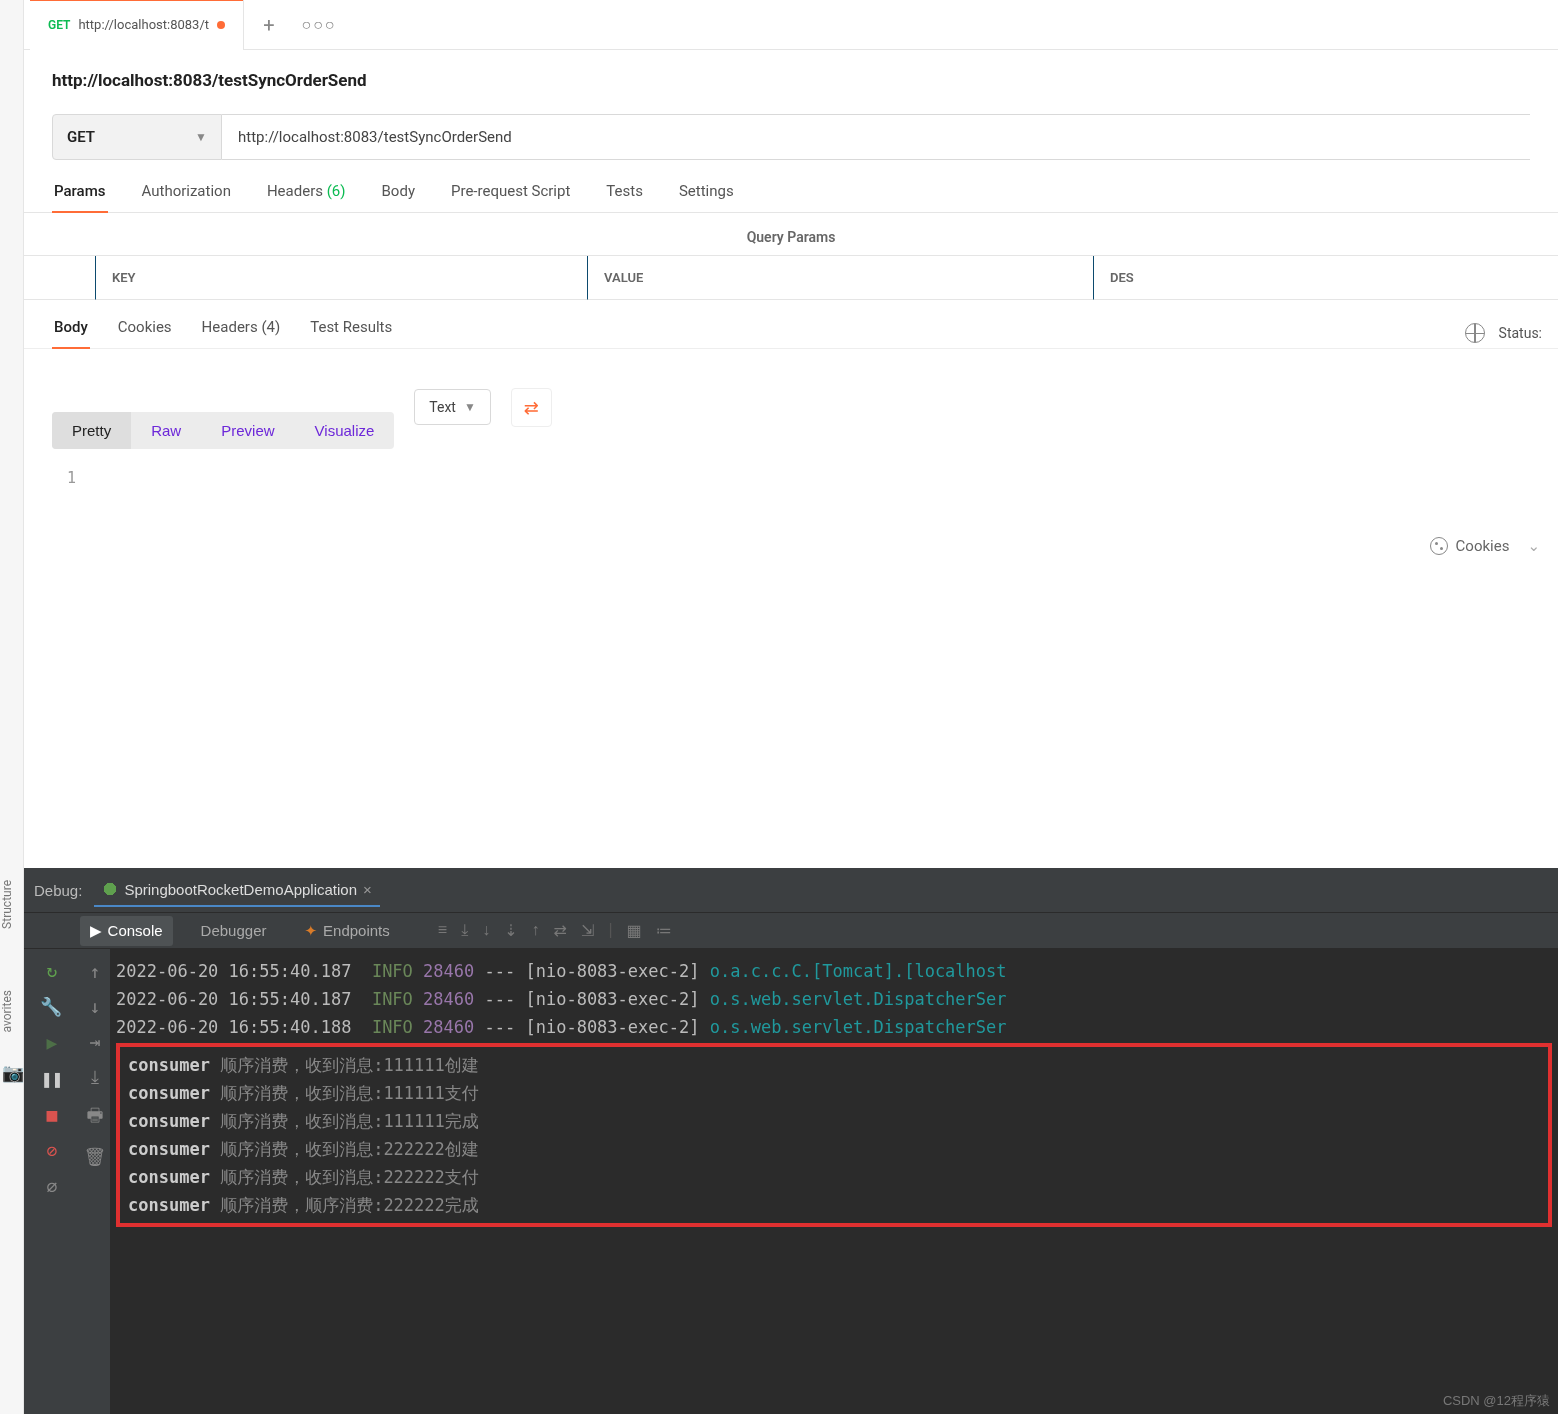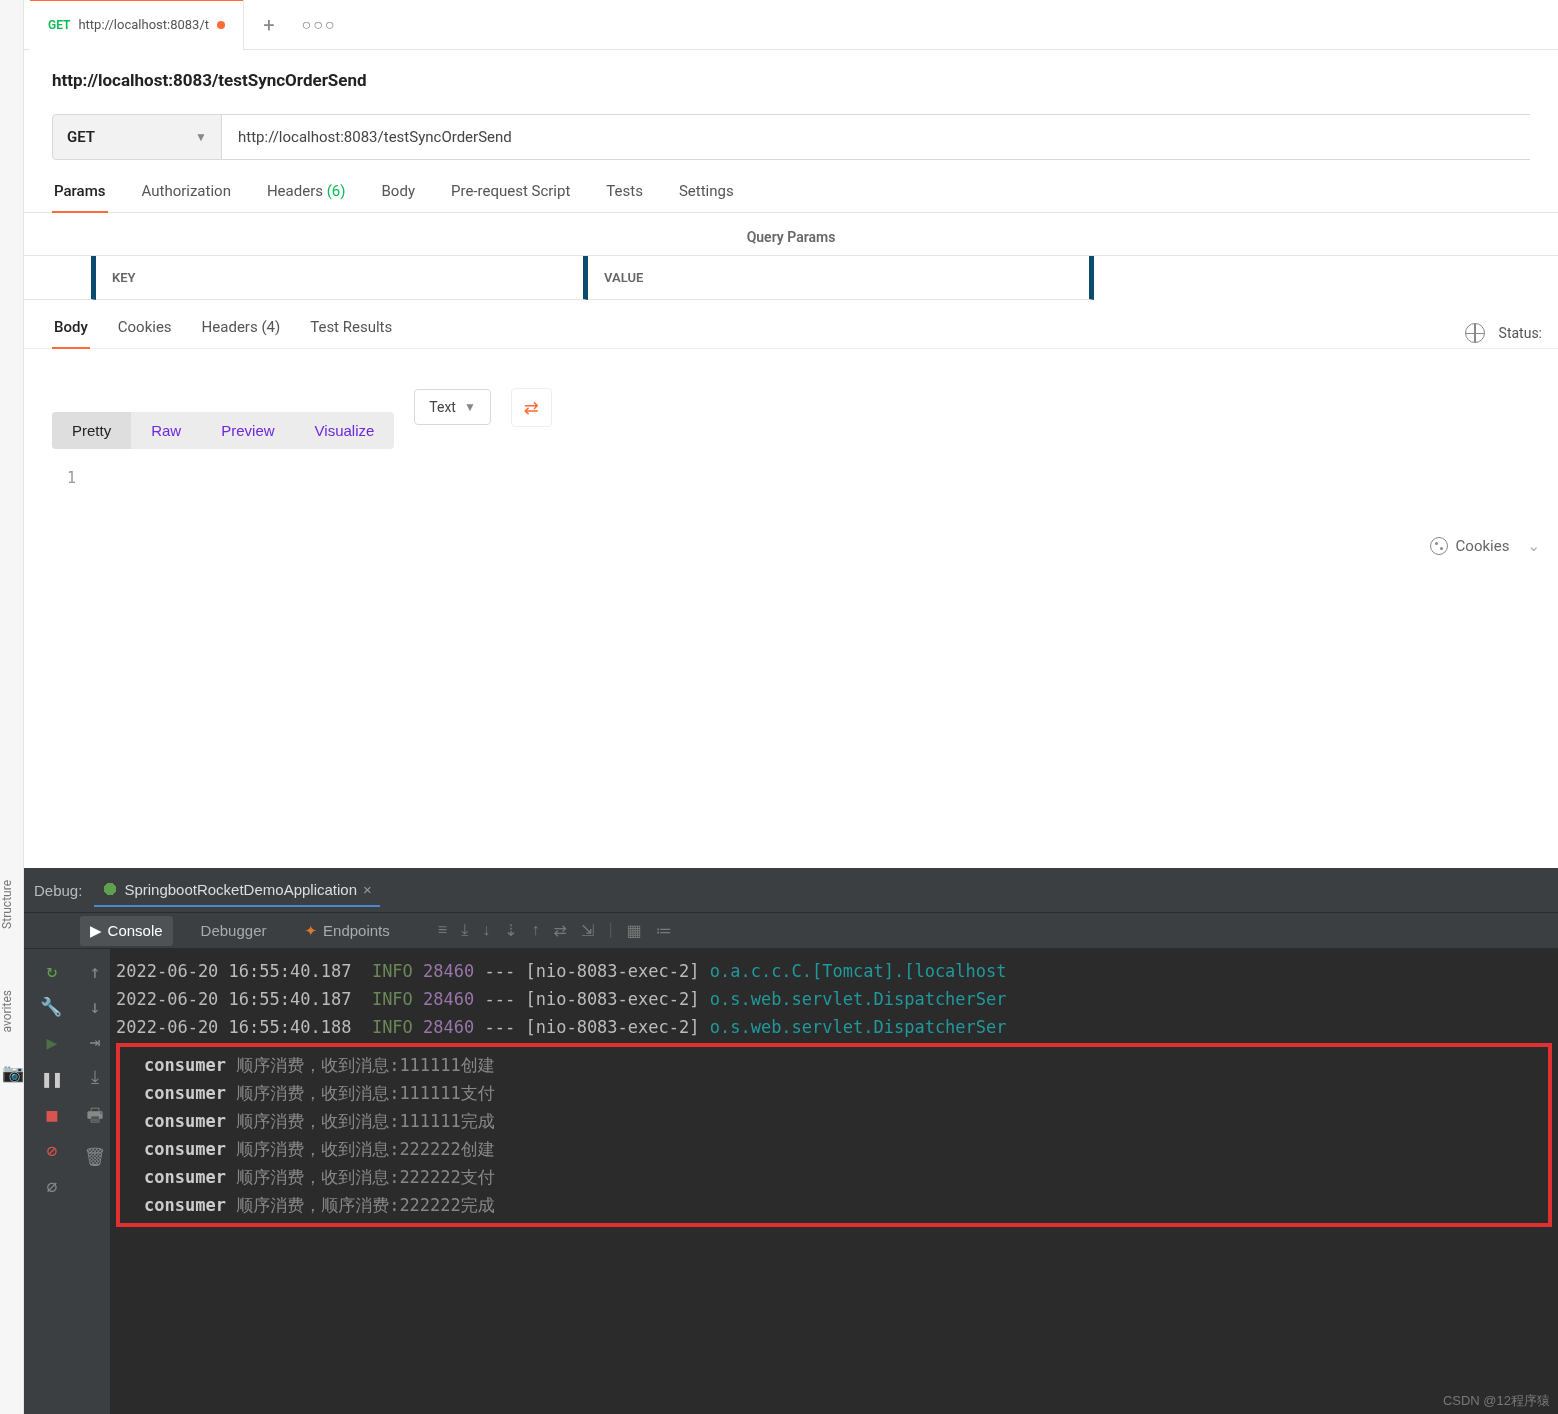--- a/index.html
+++ b/index.html
@@ -25,21 +25,21 @@
   .url-input { flex: 1; height: 46px; border: 1px solid #d9d9d9; border-left: none; border-right: none; border-radius: 0; padding: 0 16px; font-size: 15px; color: #444; display: flex; align-items: center; }
   
   .req-tabs { display: flex; gap: 32px; padding: 22px 28px 0; border-bottom: 1px solid #e5e5e5; }
   .rtab { padding: 0 2px 12px; color: #555; font-size: 15px; cursor: pointer; position: relative; }
   .rtab.active { color: #222; font-weight: 500; }
   .rtab.active::after { content: ""; position: absolute; left: 0; right: 0; bottom: -1px; height: 2px; background: #ff6c37; }
   .rtab .count { color: #0cbb52; }
   .subtitle { padding: 16px 28px 10px; font-weight: 600; color: #666; font-size: 14px; text-align: center; }
   
   .ptable { border-top: 1px solid #e5e5e5; display: flex; }
-  .pcell { padding: 14px 16px; color: #666; font-size: 13px; font-weight: 600; border-bottom: 1px solid #e5e5e5; border-right: 5px solid #0c4a6e; }
+  .pcell { padding: 14px 16px; color: #666; font-size: 13px; font-weight: 600; border-bottom: 1px solid #e5e5e5; border-right: 1px solid #0c4a6e; }
   .pcell.chk { width: 72px; }
   .pcell.key { width: 492px; }
   .pcell.val { width: 506px; }
   .pcell.des { flex: 1; border-right: none; }
   
   .res-tabs { display: flex; align-items: center; gap: 26px; padding: 18px 28px 0; border-bottom: 1px solid #eee; position: relative; }
   .restab { padding: 0 2px 12px; color: #555; font-size: 15px; cursor: pointer; position: relative; }
   .restab.active { color: #222; font-weight: 500; }
   .restab.active::after { content: ""; position: absolute; left: 0; right: 0; bottom: -1px; height: 2px; background: #ff6c37; }
   .res-right { position: absolute; right: 16px; display: flex; align-items: center; gap: 14px; color: #555; font-size: 14px; }
@@ -82,21 +82,21 @@
   .whitei { color: #ccc; }
   .ide-sub { width: 30px; display: flex; flex-direction: column; align-items: center; gap: 14px; padding-top: 12px; color: #888; font-size: 18px; }
   .log { flex: 1; padding: 8px 6px; background: #2b2b2b; overflow: hidden; line-height: 1.65; white-space: nowrap; font-size: 17px; }
   .log .ts { color: #bbb; }
   .log .info { color: #6a8759; }
   .log .pid { color: #9876aa; }
   .log .thr { color: #bbb; }
   .log .cls { color: #20999d; }
   .log .cons { color: #ccc; font-weight: 600; }
   .log .msg { color: #888; }
-  .hlbox { border: 4px solid #e03030; padding: 4px 24px; display: block; margin-top: 2px; }
+  .hlbox { border: 4px solid #e03030; padding: 4px 8px; display: block; margin-top: 2px; }
   .watermark { position: absolute; right: 8px; bottom: 4px; font-size: 13px; color: #777; font-family: sans-serif; }
   .camera { font-size: 18px; color: #888; }
 </style>
 </head>
 <body>
 
 <div class="left-rail">
   <span class="vtext" style="top:880px;">Structure</span>
   <span class="vtext" style="top:990px;">avorites</span>
   <span class="camera" style="position:absolute;top:1062px;left:2px;">📷</span>
@@ -136,20 +136,21 @@
     <div class="rtab">Tests</div>
     <div class="rtab">Settings</div>
   </div>
 
   <div class="subtitle">Query Params</div>
 
   <div class="ptable">
     <div class="pcell chk"></div>
     <div class="pcell key">KEY</div>
     <div class="pcell val">VALUE</div>
+    <div class="pcell des">DES</div>
   </div>
 
   <div class="res-tabs">
     <div class="restab active">Body</div>
     <div class="restab">Cookies</div>
     <div class="restab">
       <span>Headers</span>
       <span class="count">(4)</span>
     </div>
     <div class="restab">Test Results</div>

